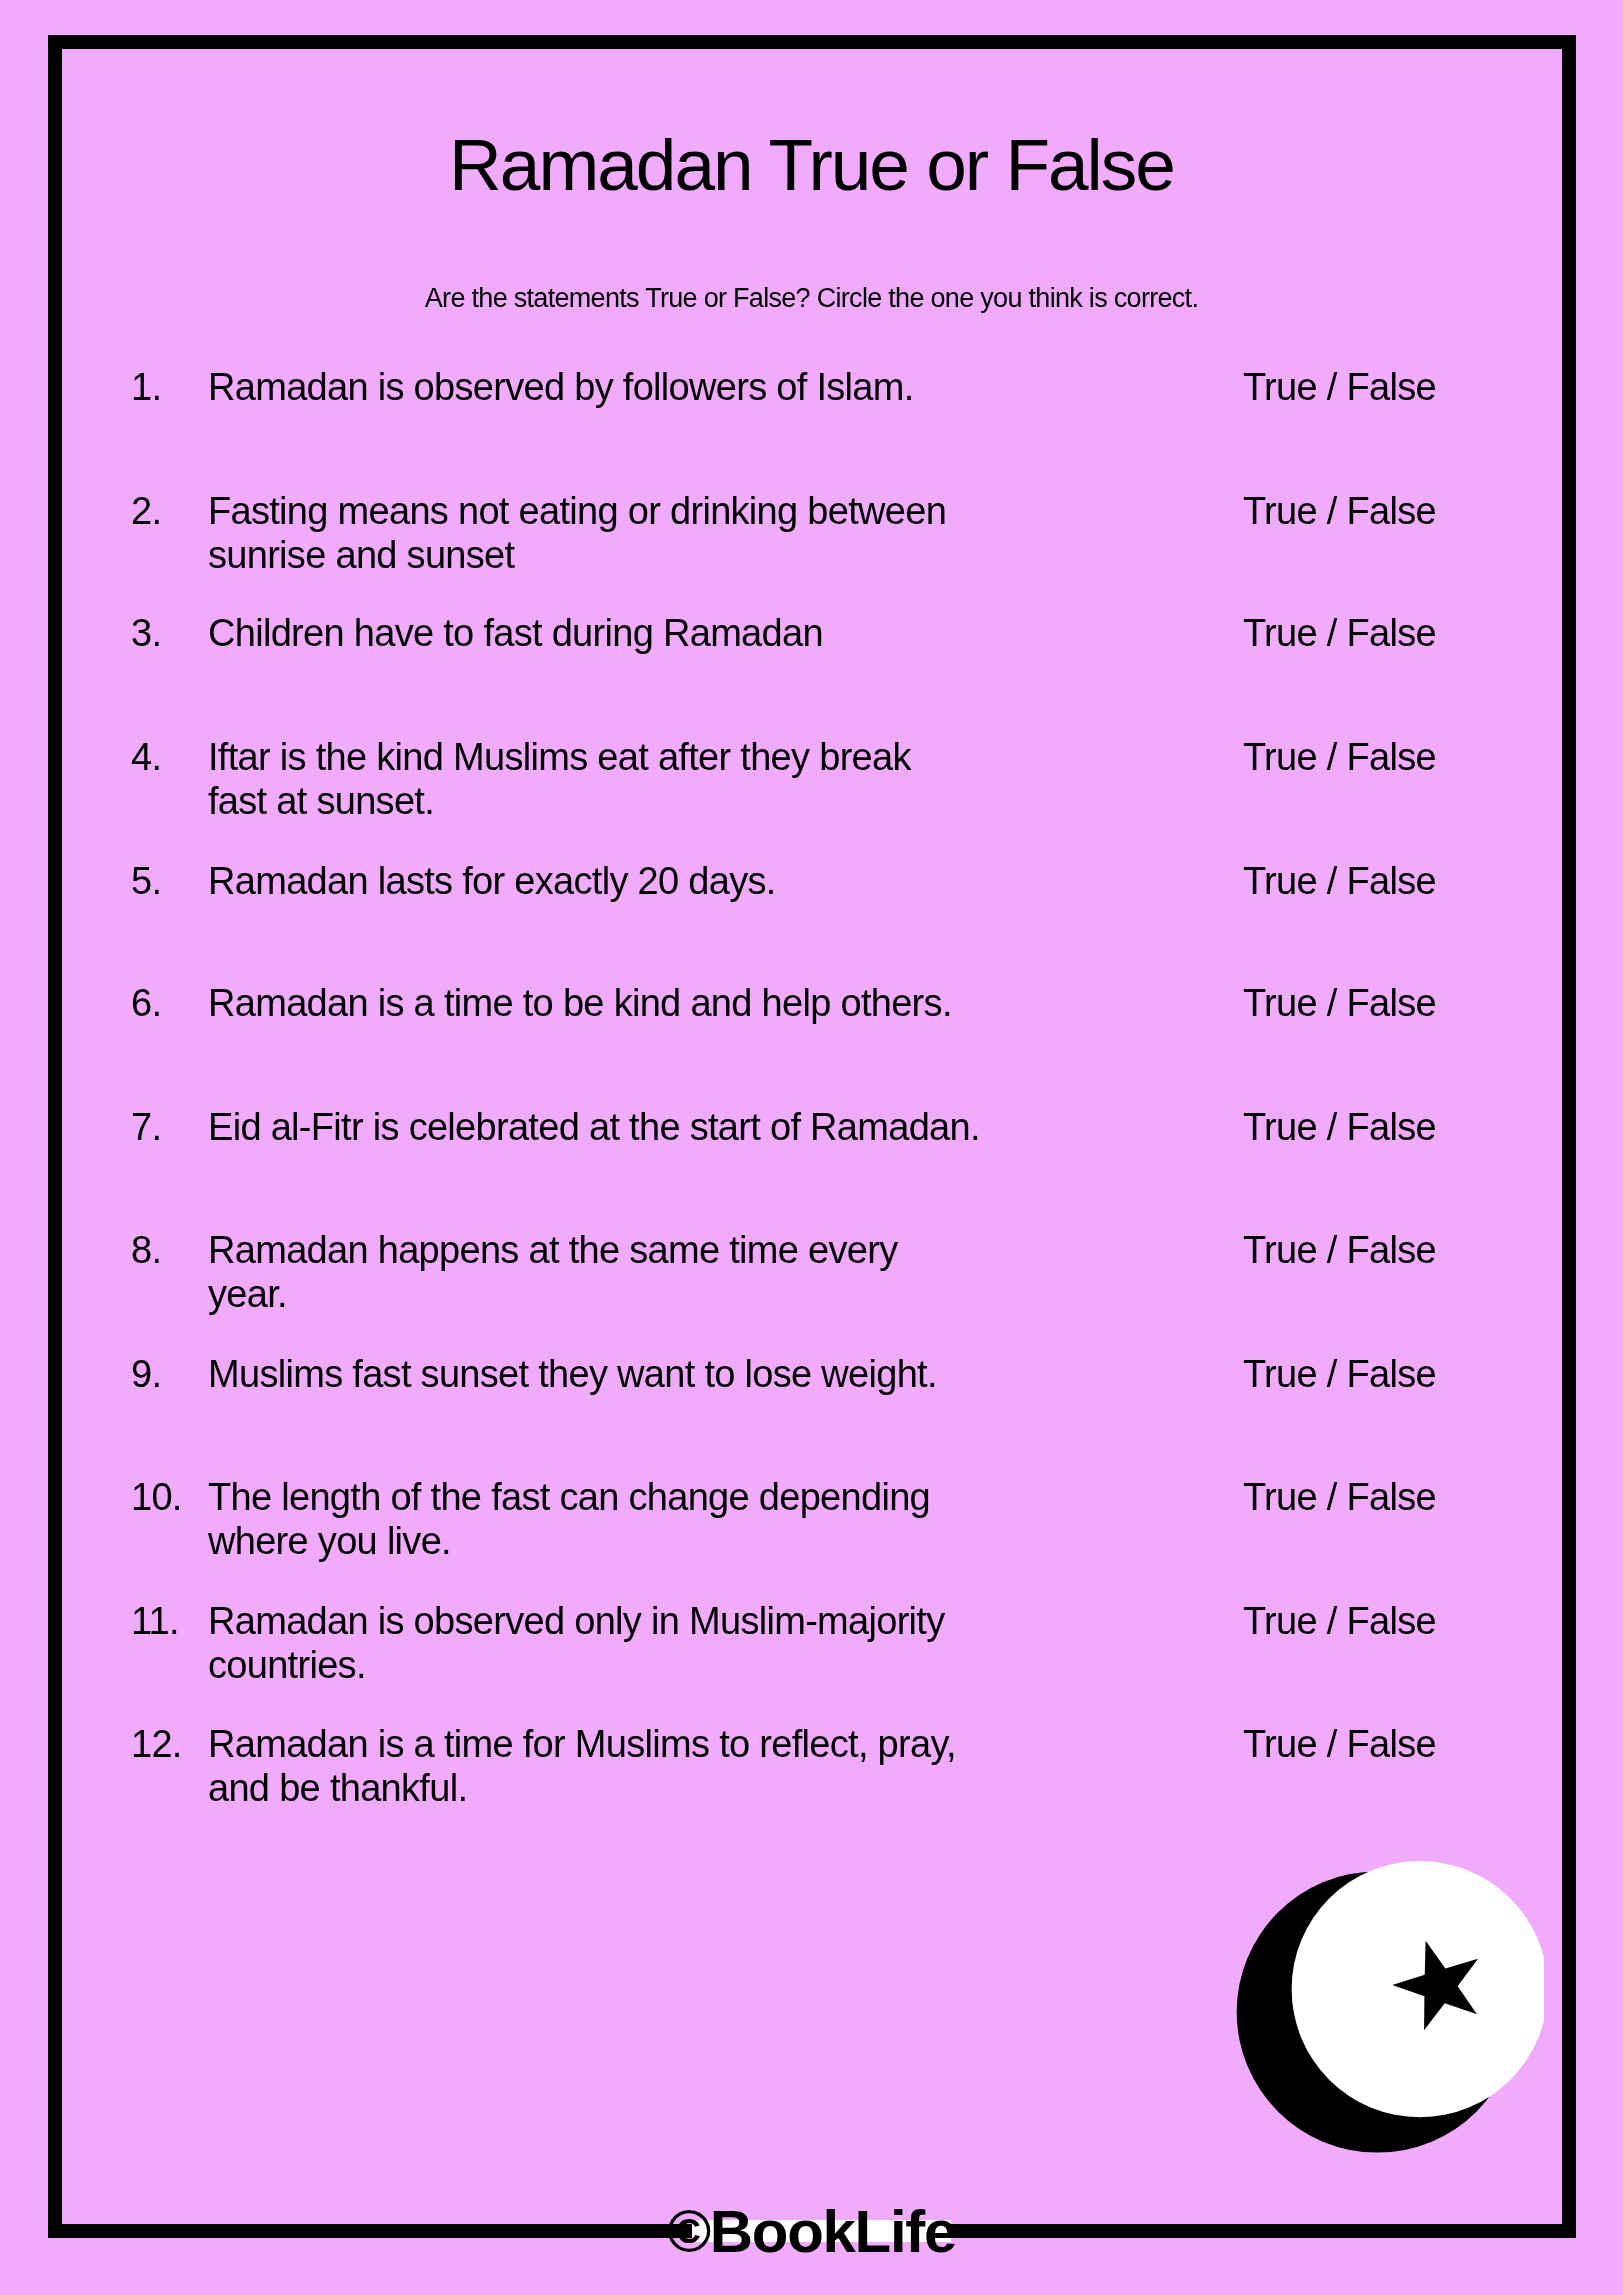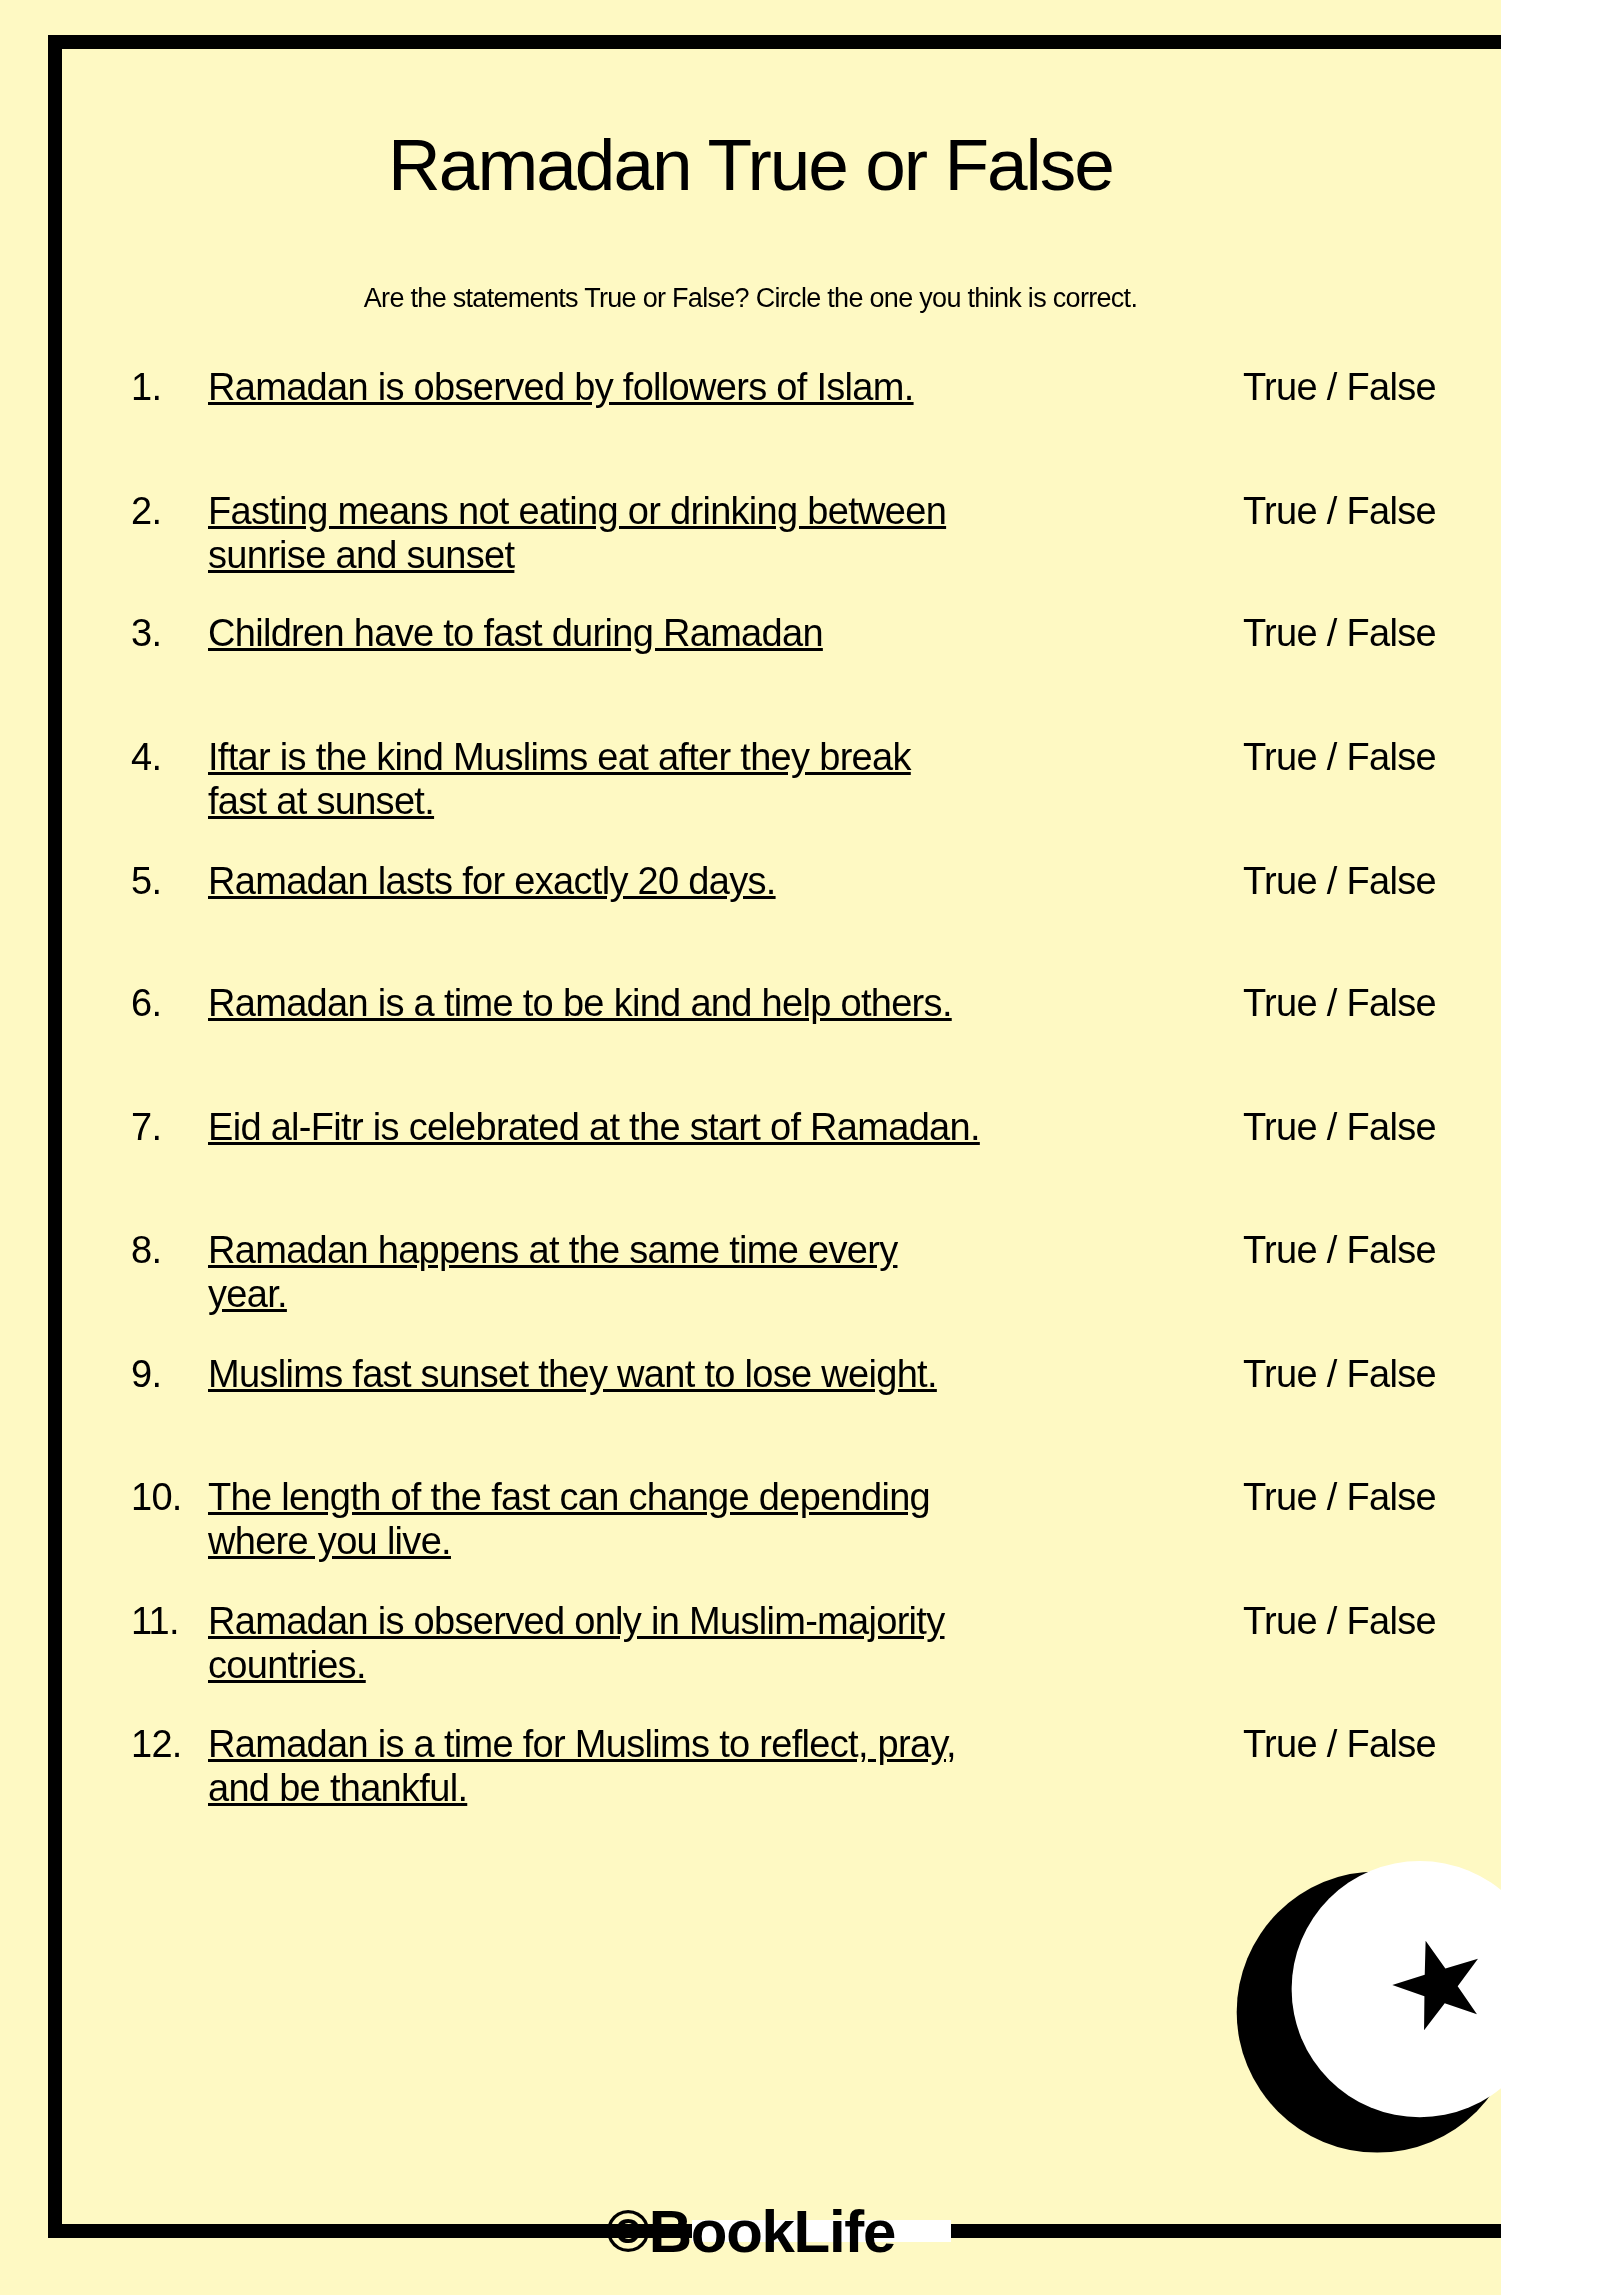--- a/index.html
+++ b/index.html
@@ -1,19 +1,19 @@
 <!DOCTYPE html>
 <html style="font-size:10.5px"><head>
 <meta charset="utf-8">
 <style>
   html,body{margin:0;padding:0;background:#ffffff;}
   .page{
     position:relative;
-    width:1501px;height:2295px;
-    background:#fef9c3;
+    width:1623px;height:2295px;
+    background:#f0abfc;
     color:#000000;
     font-family:"Liberation Sans", sans-serif;
     overflow:hidden;
   }
   .frame{
     position:absolute;
     left:48px;top:35px;
     width:1528px;height:2203px;
     border:14.4px solid #000000;
     box-sizing:border-box;
@@ -45,21 +45,20 @@
     line-height:44px;
     letter-spacing:-0.7px;
   }
   .q .num{
     position:absolute;left:131px;top:0;
     white-space:nowrap;
   }
   .q .text{
     position:absolute;left:208px;top:0;
     white-space:pre-line;
-    text-decoration:underline;
   }
   .q .opts{
     position:absolute;left:1243px;top:0;
     white-space:nowrap;
   }
   .answers{
     position:absolute;
     left:73px;top:2161px;
     font-size:17.7px;
     line-height:26px;

